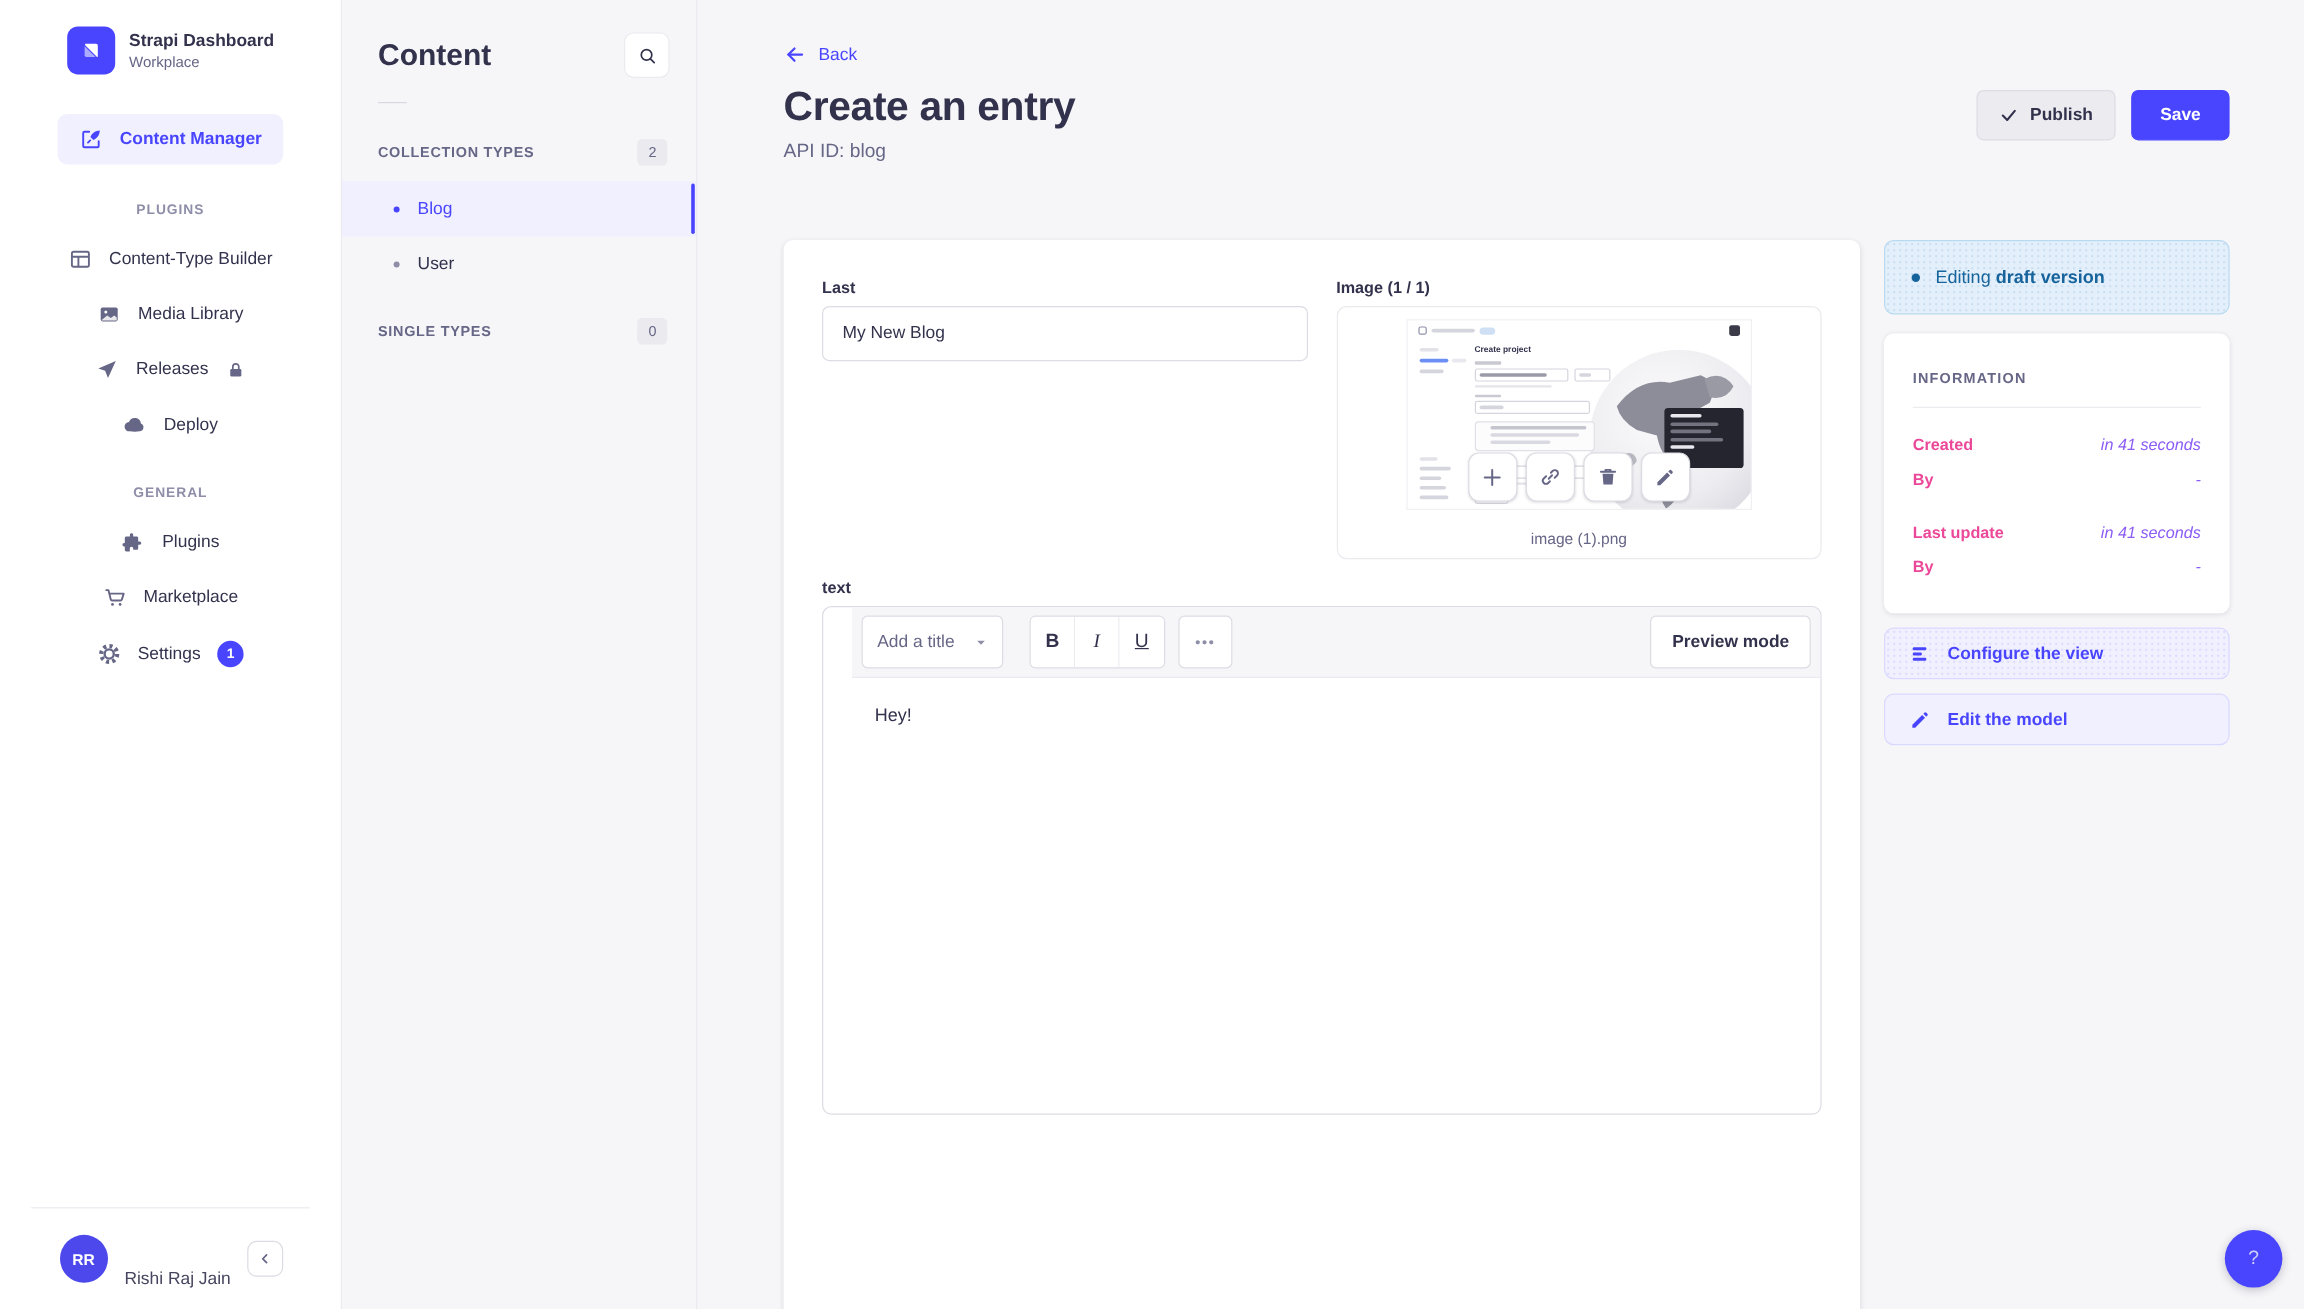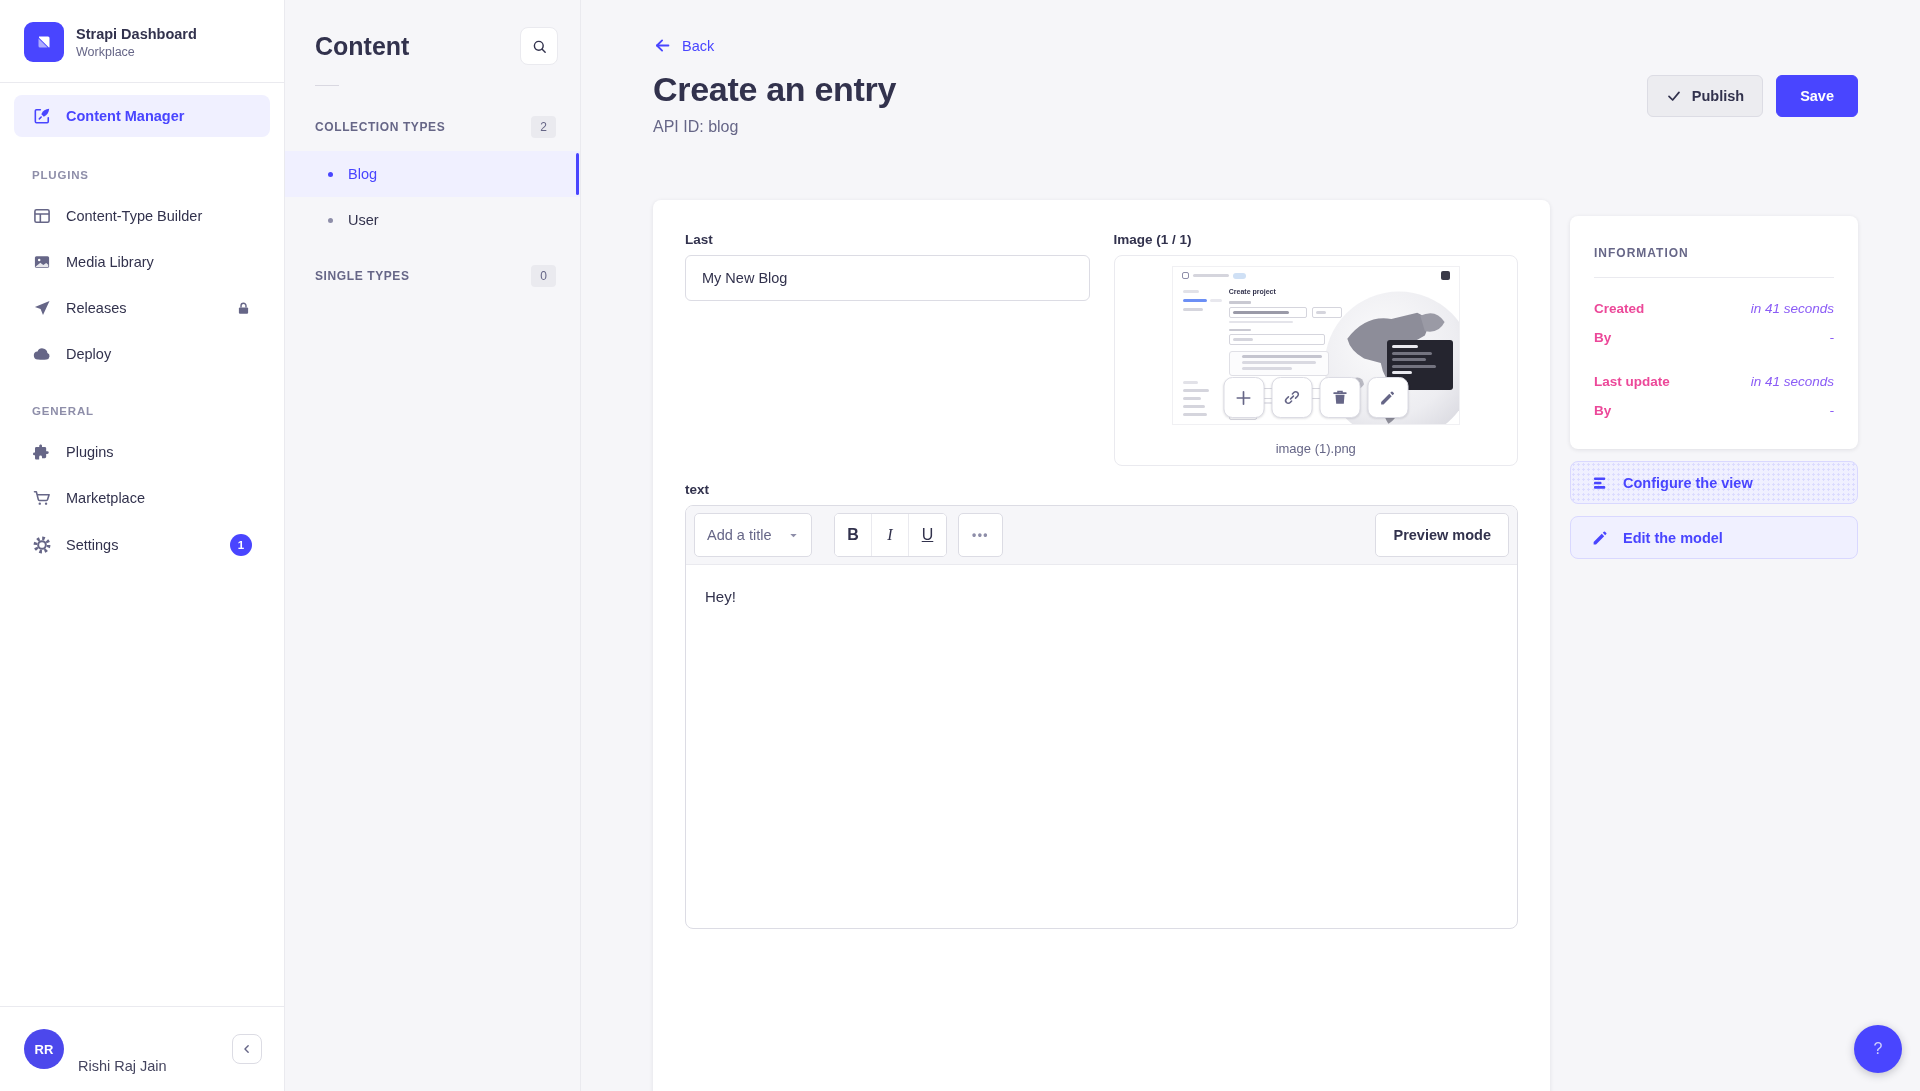--- a/index.html
+++ b/index.html
@@ -5,21 +5,21 @@
   * { box-sizing: border-box; margin: 0; padding: 0; }
   html,body { width:1920px; height:1091px; }
   body {
     font-family: "Liberation Sans", sans-serif;
     background:#f6f6f9; color:#32324d;
     display:flex; overflow:hidden; position:relative;
   }
   button { font-family:inherit; cursor:pointer; }
 
   
-  .sidebar { width:285px; min-width:285px; background:#fff; border-right:1px solid #eaeaef; display:flex; flex-direction:column; }
+  .sidebar { width:285px; min-width:285px; background:#fff; border-right:1px solid #eaeaef; display:flex; flex-direction:column;align-items:center; }
   .brand { display:flex; align-items:center; gap:12px; padding:22px 24px 20px; }
   .brand-logo { width:40px; height:40px; border-radius:9px; background:#4945ff; display:flex; align-items:center; justify-content:center; flex:none; }
   .brand-text .t { font-size:14.5px; font-weight:bold; color:#32324d; }
   .brand-text .s { font-size:12.5px; color:#666687; margin-top:3px; }
   .sidebar-divider { height:1px; background:#eaeaef; }
   .cm-item { margin:12px 14px 4px; background:#f0f0ff; border-radius:8px; padding:11px 18px; display:flex; align-items:center; gap:14px; color:#4945ff; font-weight:bold; font-size:14.5px; cursor:pointer; }
   .nav-section-label { padding:28px 32px 12px; font-size:11.5px; font-weight:bold; color:#8e8ea9; letter-spacing:.8px; }
   .nav-item { margin:3px 14px; padding:10px 18px; border-radius:8px; display:flex; align-items:center; gap:14px; font-size:14.5px; color:#32324d; cursor:pointer; }
   .nav-item .ic { color:#666687; display:flex; flex:none; }
   .nav-item .trail { margin-left:auto; display:flex; align-items:center; color:#666687; }
@@ -84,21 +84,21 @@
   .t-heading { font-size:7px; font-weight:bold; color:#32324d; }
   .t-label { width:22px; height:2.5px; background:#c9c9d2; border-radius:1px; margin-top:6px; }
   .t-input { height:11px; border:1px solid #d5d5dd; border-radius:2px; margin-top:3px; display:flex; align-items:center; padding-left:3px; background:#fff; }
   .t-note { width:100px; height:25px; border:1px solid #e0e0e6; border-radius:3px; margin-top:6px; padding:3px 3px 0 12px; display:flex; flex-direction:column; gap:3px; background:#fcfcfd; }
   .t-globe { position:absolute; right:-16px; top:6px; width:152px; height:152px; z-index:1; }
   .t-tooltip { position:absolute; right:6px; top:56px; width:66px; height:50px; background:#25252f; border-radius:3px; z-index:3; padding:5px 5px; display:flex; flex-direction:column; gap:3.5px; }
   .t-tooltip .t-bar { background:#73737f; }
 
   
   .text-field { margin-top:16px; }
-  .editor { border:1px solid #dcdce4; border-radius:8px; overflow:hidden; background:#fff; height:424px; }
+  .editor { border:1px solid #dcdce4; border-radius:8px; overflow:hidden; background:#fff; height:424px;padding-left:24px; }
   .editor-toolbar { background:#f6f6f9; border-bottom:1px solid #eaeaef; display:flex; align-items:center; padding:7px 8px; }
   .title-select { width:118px; height:44px; background:#fff; border:1px solid #dcdce4; border-radius:5px; display:flex; align-items:center; justify-content:space-between; padding:0 12px; color:#666687; font-size:14.5px; cursor:pointer; }
   .biu-group { display:flex; background:#fff; border:1px solid #dcdce4; border-radius:5px; overflow:hidden; margin-left:22px; }
   .biu-btn { width:37px; height:42px; display:flex; align-items:center; justify-content:center; font-size:16px; color:#32324d; background:#fff; border:none; border-right:1px solid #eaeaef; }
   .biu-btn:last-child { border-right:none; }
   .biu-btn.b { font-weight:bold; }
   .biu-btn.i { font-style:italic; font-family:"Liberation Serif", serif; }
   .biu-btn.u { text-decoration:underline; }
   .more-btn { width:45px; height:44px; margin-left:11px; border:1px solid #dcdce4; border-radius:5px; background:#fff; color:#8e8ea9; font-size:12px; font-weight:bold; letter-spacing:1.5px; }
   .preview-btn { margin-left:auto; height:44px; padding:0 17px; background:#fff; border:1px solid #dcdce4; border-radius:5px; font-size:14.5px; font-weight:bold; color:#32324d; }
@@ -457,20 +457,27 @@
             </div>
             <button class="more-btn">•••</button>
             <button class="preview-btn">Preview mode</button>
           </div>
           <div class="editor-content">Hey!</div>
         </div>
       </div>
     </section>
 
     <aside class="aside">
+      <div class="draft-box">
+        <span class="draft-bullet"></span>
+        <span>
+          <span>Editing</span>
+          <b>draft version</b>
+        </span>
+      </div>
 
       <div class="info-card">
         <div class="info-title">INFORMATION</div>
         <div class="info-divider"></div>
         <div class="info-row">
           <span class="lbl">Created</span>
           <span class="val">in 41 seconds</span>
         </div>
         <div class="info-row">
           <span class="lbl">By</span>

